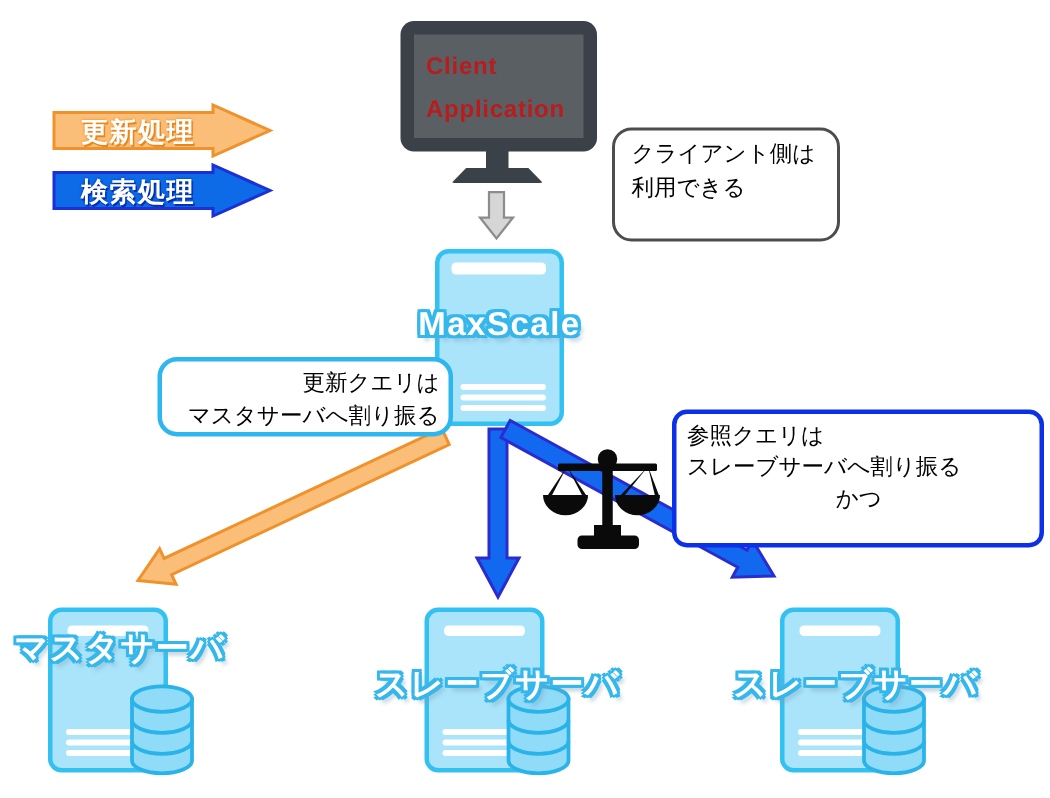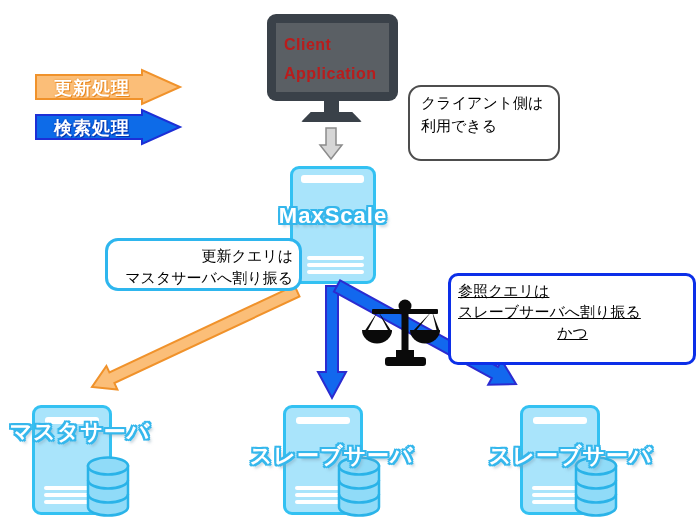--- a/index.html
+++ b/index.html
@@ -36,21 +36,21 @@
   }
 
   
   .callout{
     position:absolute;background:#fff;box-sizing:border-box;z-index:4;
     color:#000;font-size:15px;line-height:22px;padding:4px 6px 4px 11px;
   }
   .callout .center{text-align:center;}
   #callout-client{left:383px;top:85px;width:152px;height:76px;border:2px solid #4D4D4D;border-radius:13px;line-height:23px;margin-left:25px;}
   #callout-update{left:105px;top:238px;width:197px;height:53px;border:3px solid #2EB6EE;border-radius:13px;text-align:right;}
-  #callout-select{left:448px;top:273px;width:248px;height:92px;border:3px solid #0C2FE8;border-radius:10px;line-height:21px;padding-left:7px;text-decoration:underline;}
+  #callout-select{left:448px;top:273px;width:248px;height:92px;border:3px solid #0C2FE8;border-radius:10px;line-height:21px;padding-left:7px;}
 
   
   .legend-label{
     position:absolute;width:104px;text-align:center;color:#fff;font-weight:bold;
     font-size:18px;z-index:3;white-space:nowrap;letter-spacing:1px;
   }
   #legend-update-label{left:40px;top:76px;text-shadow:0 0 2px #E8871E,1px 1px 0 #E8871E;}
   #legend-search-label{left:40px;top:116px;text-shadow:0 0 2px #0232B0,1px 1px 0 #0232B0;}
 
   

